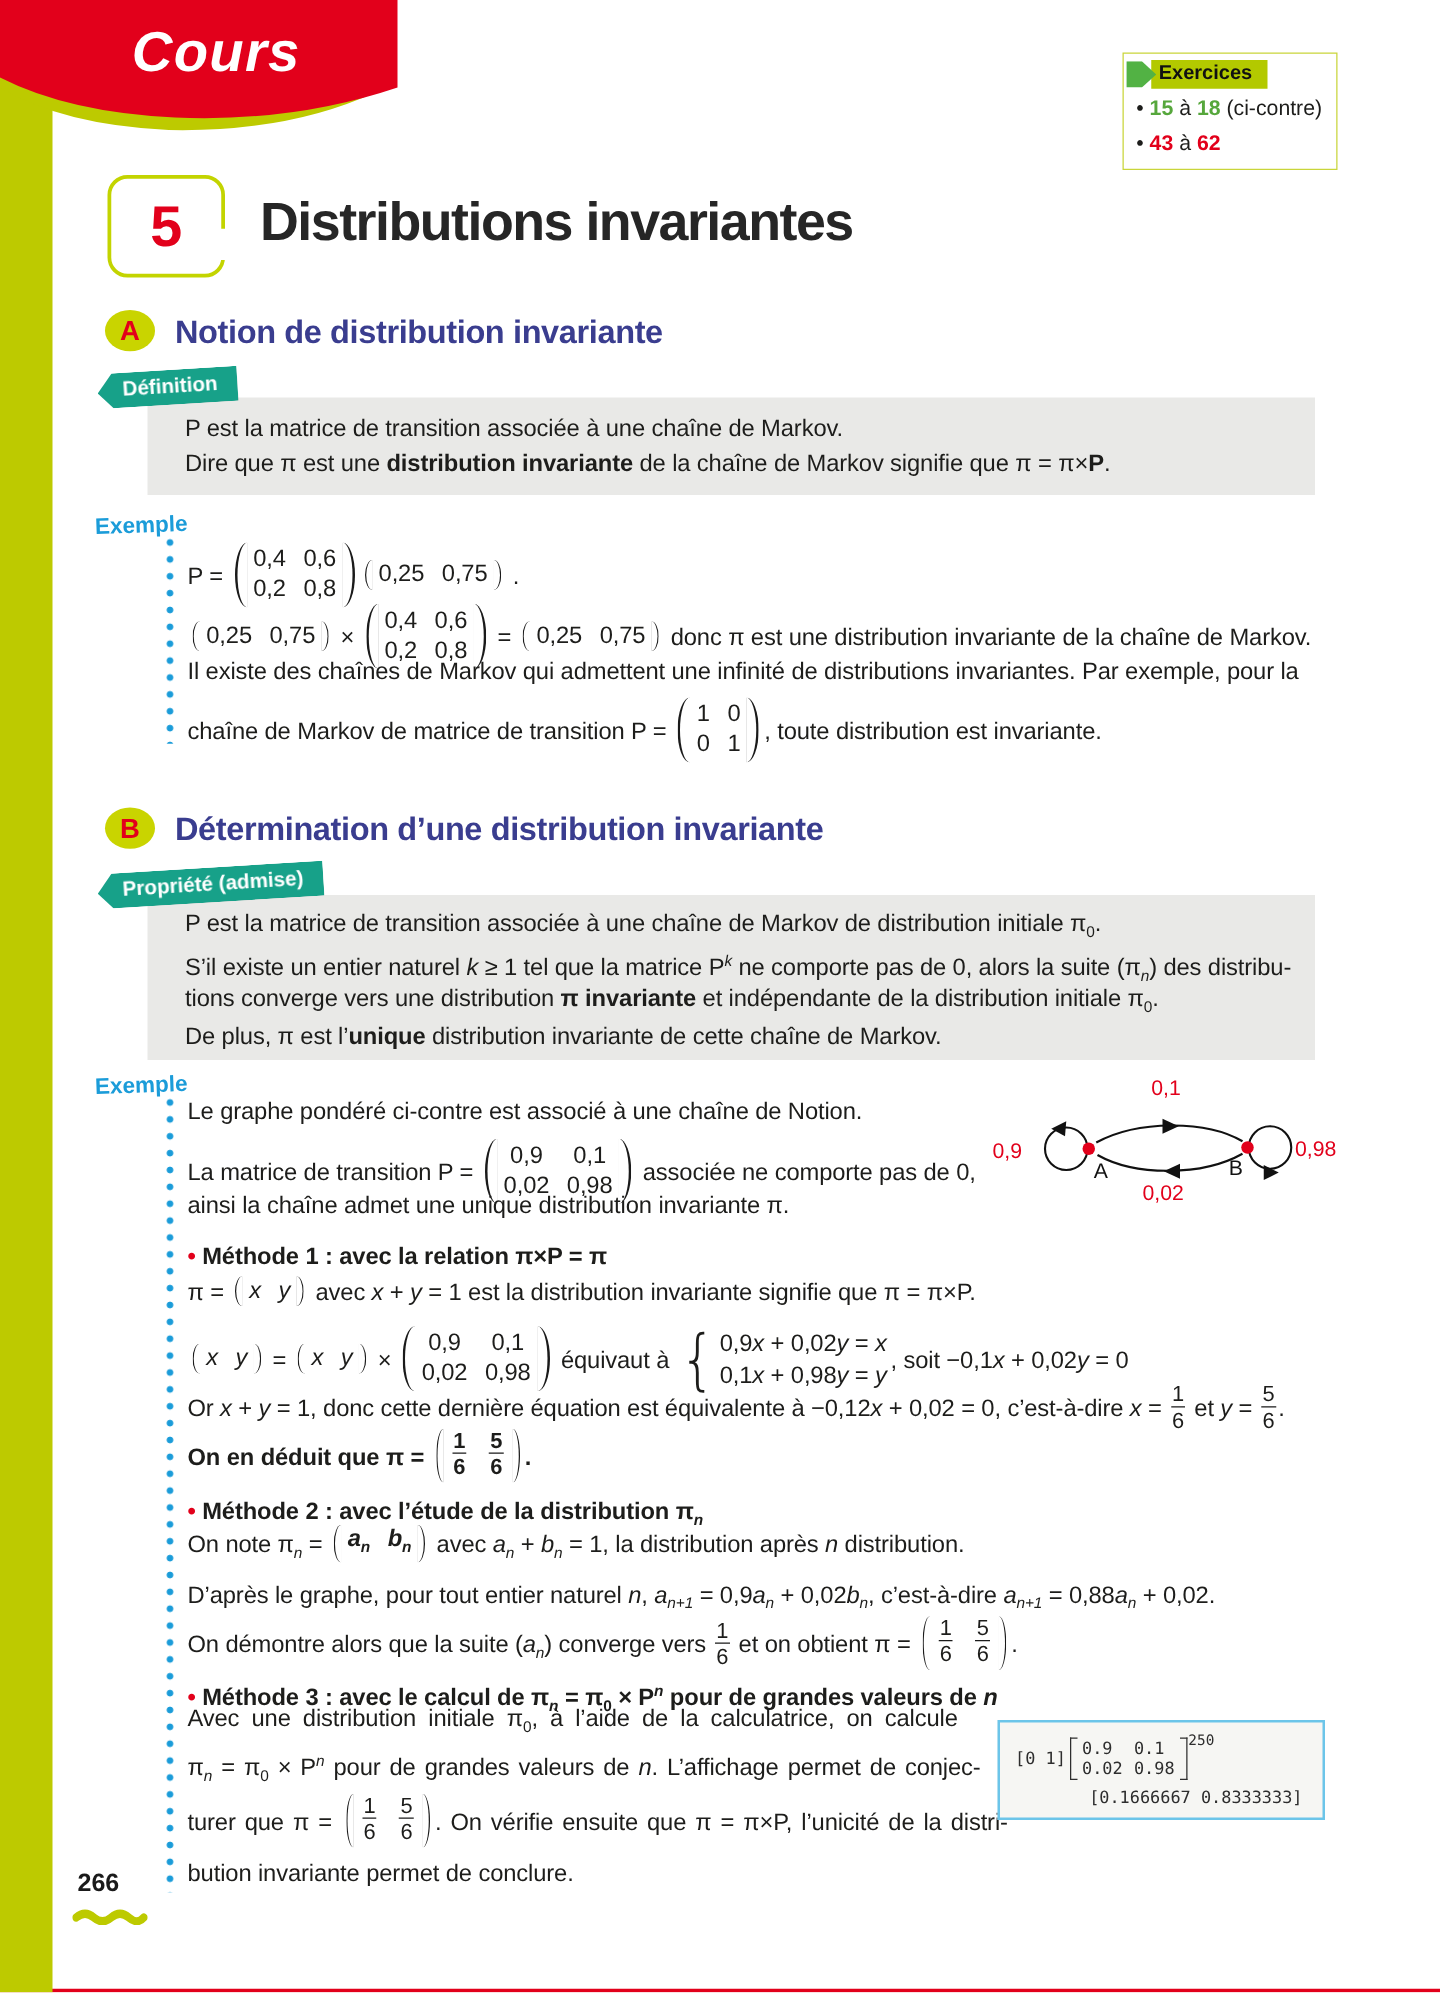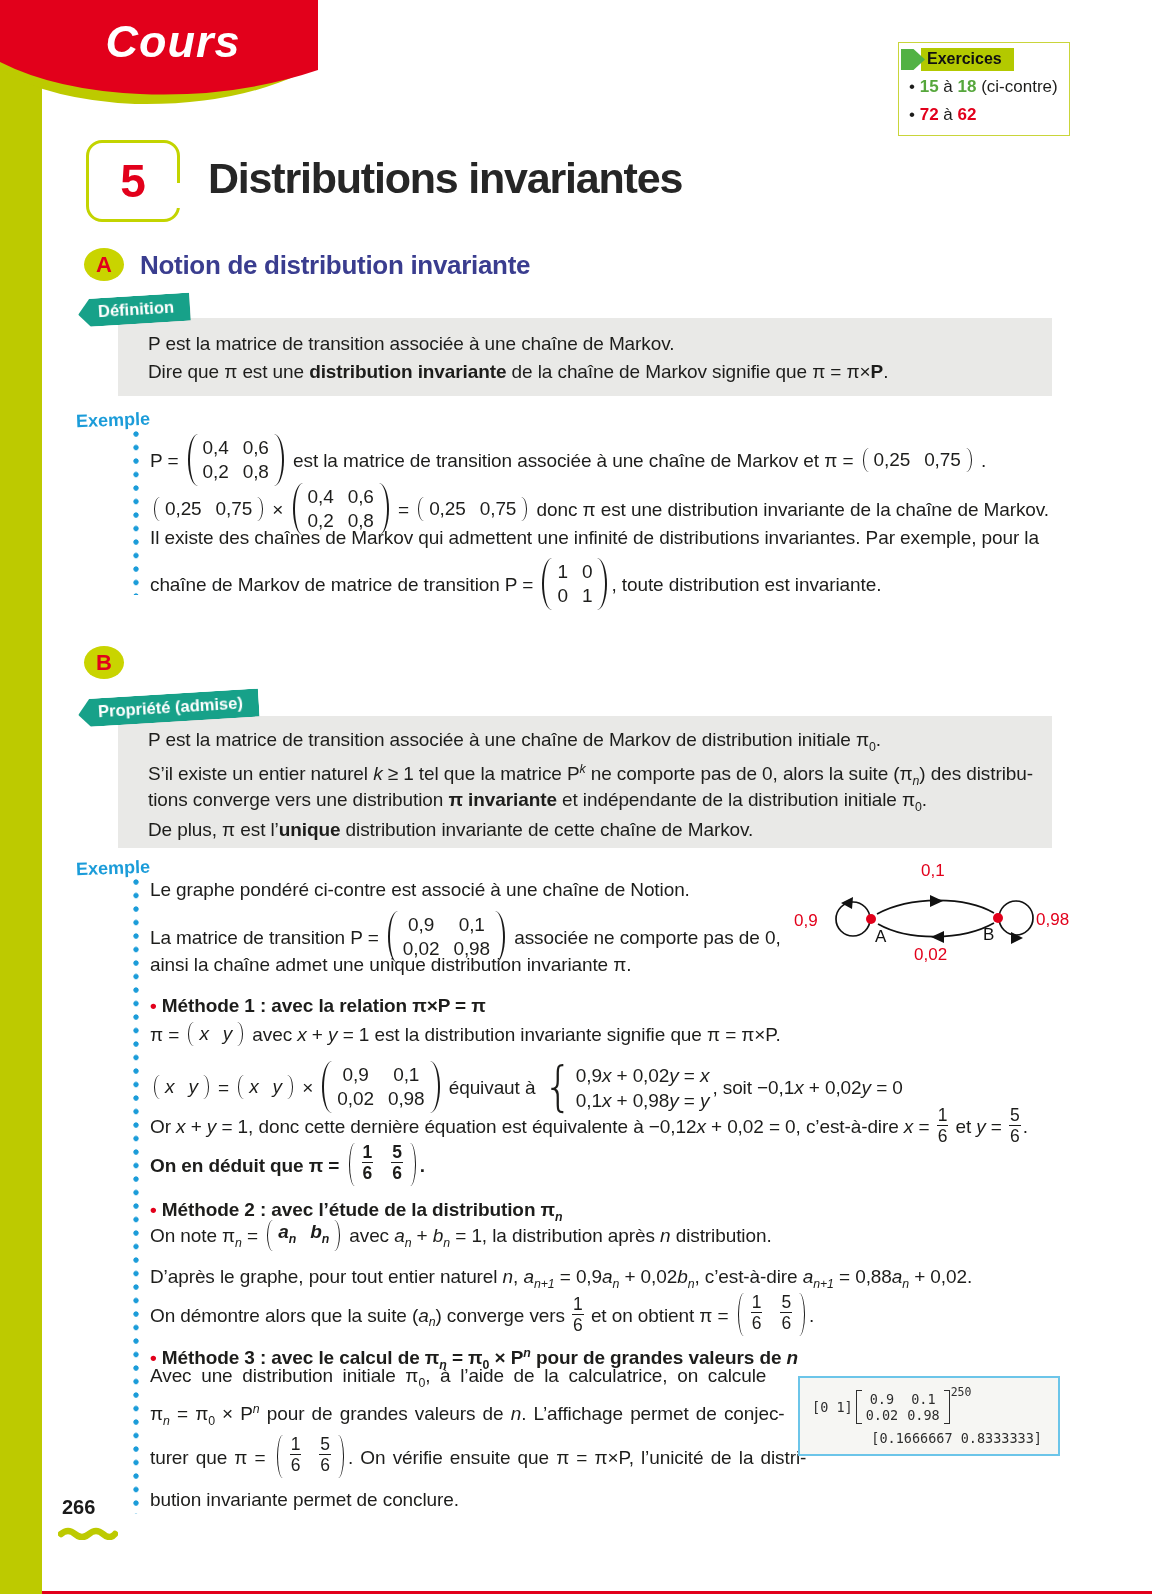--- a/index.html
+++ b/index.html
@@ -75,21 +75,21 @@
   
   .graph{position:absolute;left:790px;top:860px;z-index:2;}
   .graph .edge{fill:none;stroke:#111;stroke-width:1.7px;}
   .graph text{font-family:"Liberation Sans",sans-serif;font-size:17px;font-weight:500;}
   .graph .rlab{fill:#e2001b;} .graph .nlab{fill:#111;}
 
   
   .calc{position:absolute;left:798px;top:1376px;width:258px;height:76px;border:2px solid #6cc5e9;
       background:#f6f6f3;font-family:"DejaVu Sans Mono",monospace;font-size:13.5px;color:#2e2e2e;z-index:2;}
   .calc-row1{position:absolute;left:12px;top:12px;display:flex;align-items:center;}
-  .cmat{display:inline-flex;align-items:stretch;margin-left:3px;text-align:center;}
+  .cmat{display:inline-flex;align-items:stretch;margin-left:3px;}
   .sqb{width:5px;border:1.7px solid #2e2e2e;} .sqb.l{border-right:0;} .sqb.r{border-left:0;}
   .cgrid{display:grid;grid-template-columns:auto auto;column-gap:9px;padding:1px 4px;line-height:16px;}
   .cexp{transform:translateY(-15px);font-size:11.5px;margin-left:1px;}
   .calc-row2{position:absolute;right:16px;bottom:8px;}
 
   .pagenum{position:absolute;left:62px;top:1496px;font-size:20px;font-weight:700;color:#1a1a1a;}
   .wave{position:absolute;left:58px;top:1526px;}
 </style>
 </head>
 <body>
@@ -104,21 +104,21 @@
     <path d="M0 0 H318 V70 Q235 98 140 94 Q55 90 0 62 Z" fill="#e2001b"></path>
   </svg>
   <div class="cours-label">Cours</div>
 
   <div class="exbox">
     <div class="ex-head">
       <span class="chev"></span>
       <span class="ex-band">Exercices</span>
     </div>
     <div class="ex-item i1"><span>•  </span><span class="bd gn">15</span><span> à </span><span class="bd gn">18</span><span> (ci-contre)</span></div>
-    <div class="ex-item i2"><span>•  </span><span class="bd rd">72</span><span> à </span><span class="bd rd">62</span></div>
+    <div class="ex-item i2"><span>•  </span><span class="bd rd">43</span><span> à </span><span class="bd rd">62</span></div>
   </div>
 
   <div class="numbox">
     <span class="n5">5</span>
   </div>
   <div class="chap-title">Distributions invariantes</div>
 
   <div class="badge" style="left:84px;top:248px;">
     <span>A</span>
   </div>
@@ -133,21 +133,21 @@
   <div class="dotline" style="left:133px;top:430px;height:165px;"></div>
   <div class="line" style="top:436px;"><span>P = </span><span class="mx">
         <span class="pl"></span>
         <span class="mrows" style="grid-template-columns: repeat(2, auto);">
           <span class="mcell"><span>0,4</span></span>
           <span class="mcell"><span>0,6</span></span>
           <span class="mcell"><span>0,2</span></span>
           <span class="mcell"><span>0,8</span></span>
         </span>
         <span class="pr"></span>
-      </span><span> est la matrice de transition associée à une chaîne de Markov et π = </span><span class="mx vx">
+      </span><span class="mx vx">
         <span class="pl"></span>
         <span class="mrows" style="grid-template-columns: repeat(2, auto);">
           <span class="mcell"><span>0,25</span></span>
           <span class="mcell"><span>0,75</span></span>
         </span>
         <span class="pr"></span>
       </span><span> .</span></div>
   <div class="line" style="top:485px;"><span class="mx vx">
         <span class="pl"></span>
         <span class="mrows" style="grid-template-columns: repeat(2, auto);">
@@ -180,20 +180,21 @@
           <span class="mcell"><span>0</span></span>
           <span class="mcell"><span>0</span></span>
           <span class="mcell"><span>1</span></span>
         </span>
         <span class="pr"></span>
       </span><span>, toute distribution est invariante.</span></div>
 
   <div class="badge" style="left:84px;top:646px;">
     <span>B</span>
   </div>
+  <div class="sec-title" style="left:140px;top:648px;">Détermination d’une distribution invariante</div>
 
   <div class="ribbon" style="left:78px;top:694px;">Propriété (admise)</div>
   <div class="graybox gb-prop"></div>
   <div class="line ind" style="top:726px;"><span>P est la matrice de transition associée à une chaîne de Markov de distribution initiale π</span><sub>0</sub><span>.</span></div>
   <div class="line ind" style="top:756px;"><span>S’il existe un entier naturel </span><span class="it">k</span><span> ≥ 1 tel que la matrice P</span><sup class="it">k</sup><span> ne comporte pas de 0, alors la suite (π</span><sub class="it">n</sub><span>) des distribu-</span></div>
   <div class="line ind" style="top:786px;"><span>tions converge vers une distribution </span><span class="bd">π invariante</span><span> et indépendante de la distribution initiale π</span><sub>0</sub><span>.</span></div>
   <div class="line ind" style="top:816px;"><span>De plus, π est l’</span><span class="bd">unique</span><span> distribution invariante de cette chaîne de Markov.</span></div>
 
   <div class="ex-label" style="left:76px;top:858px;">Exemple</div>
   <div class="dotline" style="left:133px;top:878px;height:636px;"></div>

